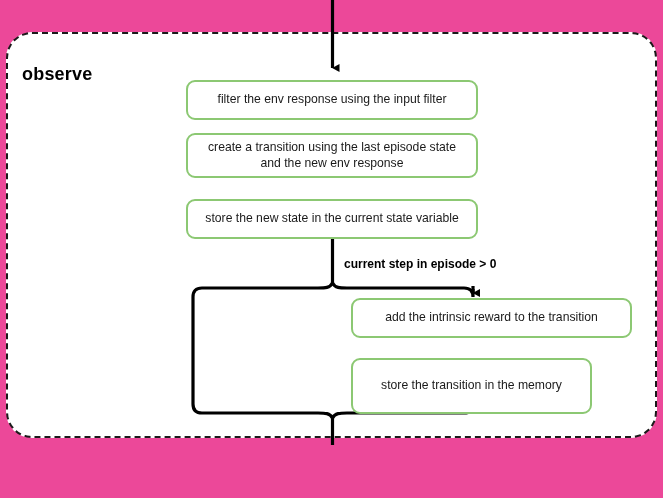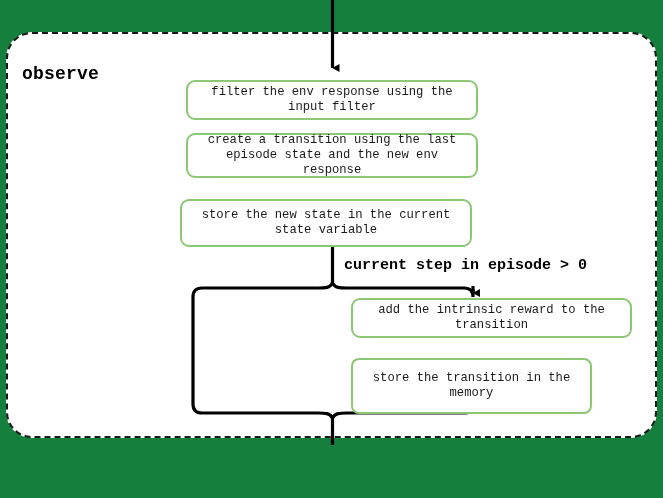--- a/index.html
+++ b/index.html
@@ -4,23 +4,23 @@
 <style>
   html, body {
     margin: 0;
     padding: 0;
     background: #000000;
   }
   #canvas {
     position: relative;
     width: 663px;
     height: 498px;
-    background: #15803d;
+    background: #ec4899;
     overflow: hidden;
-    font-family: Liberation Mono, monospace;
+    font-family: Liberation Sans, sans-serif;
   }
   
   #observe-container {
     position: absolute;
     left: 6px;
     top: 32px;
     width: 651px;
     height: 406px;
     box-sizing: border-box;
     background: #ffffff;
@@ -57,21 +57,21 @@
   #edges {
     position: absolute;
     left: 0;
     top: 0;
     width: 663px;
     height: 498px;
     pointer-events: none;
   }
   .edge-label {
     position: absolute;
-    font-size: 15px;
+    font-size: 12px;
     font-weight: bold;
     color: #000000;
     white-space: nowrap;
   }
 </style>
 </head>
 <body>
 
 <div id="canvas">
 
@@ -103,21 +103,21 @@
              Q 473 413 464 413 L 347 413
              C 340 413 335 413 332.5 418" stroke="#000000" stroke-width="3.2" fill="none"></path>
 
     <path d="M 332.5 416 L 332.5 445" stroke="#000000" stroke-width="3.2" fill="none"></path>
   </svg>
 
   <div class="node" style="left:186px; top:80px; width:292px; height:40px;">filter the env response using the input filter</div>
 
   <div class="node" style="left:186px; top:133px; width:292px; height:45px;">create a transition using the last episode state and the new env response</div>
 
-  <div class="node" style="left:180px; top:199px; width:292px; height:48px;">store the new state in the current state variable</div>
+  <div class="node" style="left:186px; top:199px; width:292px; height:40px;">store the new state in the current state variable</div>
 
   <div class="node" style="left:351px; top:298px; width:281px; height:40px;">add the intrinsic reward to the transition</div>
 
-  <div class="node" style="left:351px; top:358px; width:241px; height:56px;border-radius:8px;">store the transition in the memory</div>
+  <div class="node" style="left:351px; top:358px; width:241px; height:56px;">store the transition in the memory</div>
 
   <div class="edge-label" style="left:344px; top:257px;">current step in episode &gt; 0</div>
 
 </div>
 
 </body></html>

